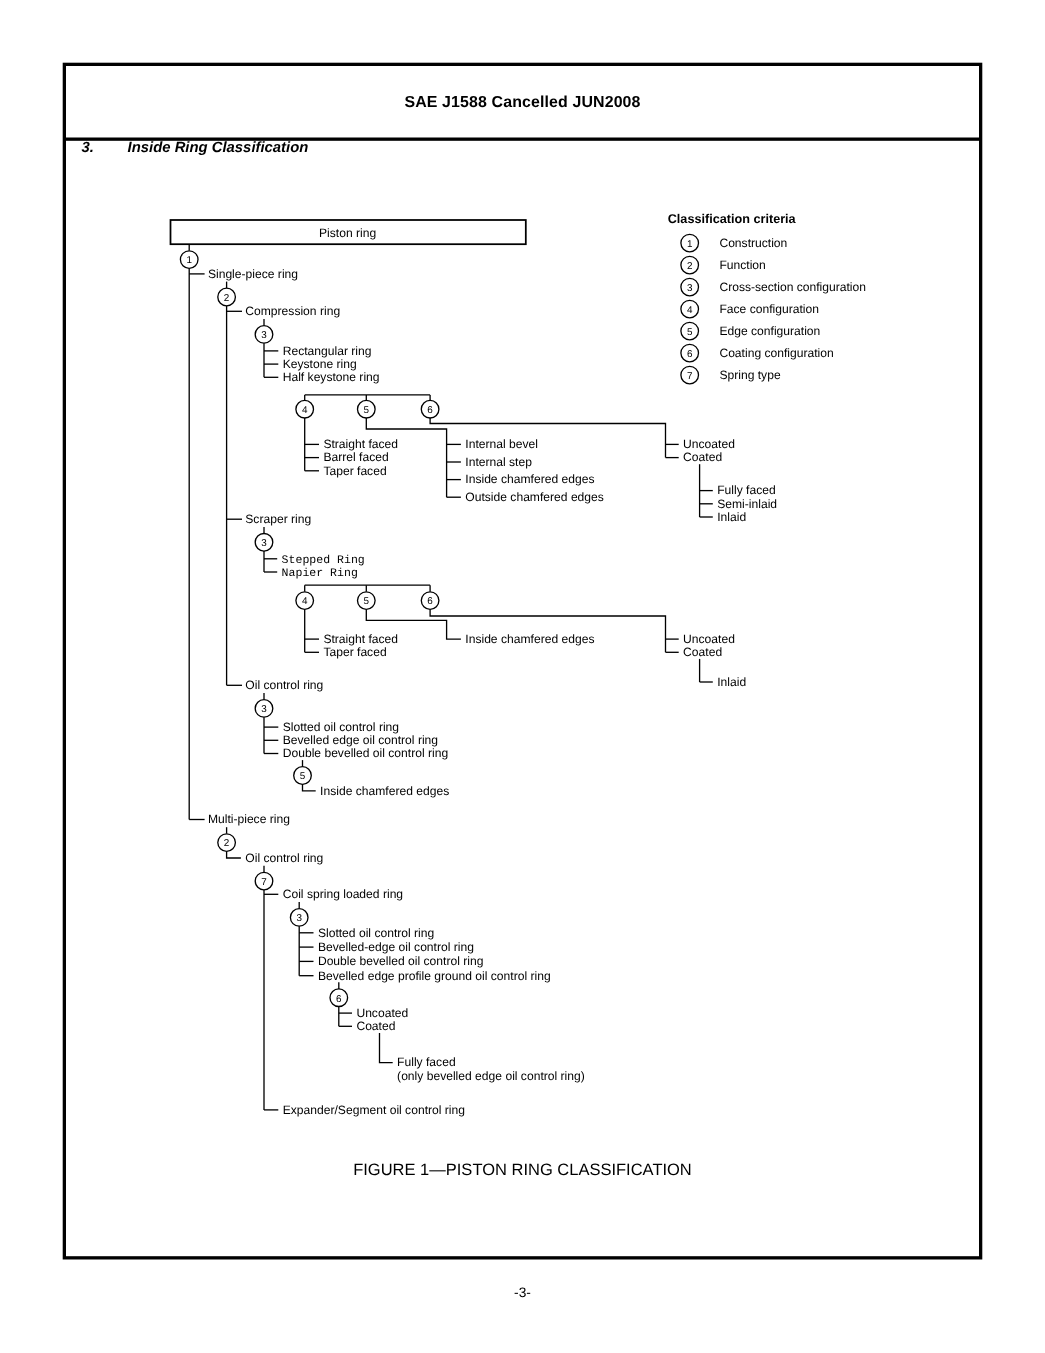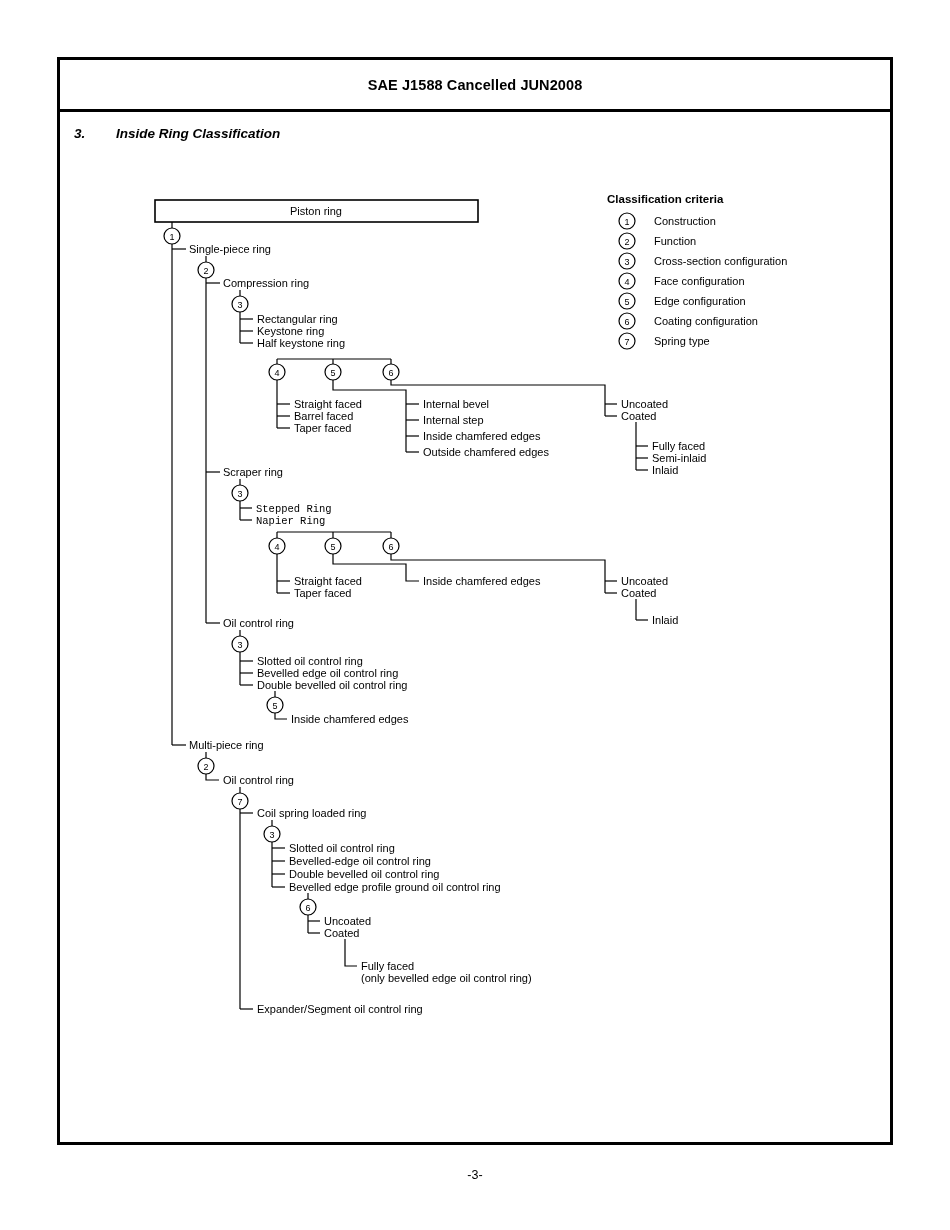--- a/index.html
+++ b/index.html
@@ -28,21 +28,21 @@
     width: 836px;
     height: 1088px;
     border: 3px solid #000;
     box-sizing: border-box;
   }
   .header-band {
     position: absolute;
     left: 0;
     top: 0;
     width: 100%;
-    height: 52px;
+    height: 68px;
     border-bottom: 3px solid #000;
     box-sizing: border-box;
     display: flex;
     align-items: center;
     justify-content: center;
   }
   .header-title {
     font-size: 14.5px;
     font-weight: bold;
     letter-spacing: 0.1px;
@@ -109,20 +109,21 @@
 <div id="page">
 
   <div class="page-frame">
     <div class="header-band">
       <span class="header-title">SAE J1588 Cancelled JUN2008</span>
     </div>
     <div class="section-head">
       <span class="section-num">3.</span>
       <span class="section-title">Inside Ring Classification</span>
     </div>
+    <div class="figure-caption">FIGURE 1—PISTON RING CLASSIFICATION</div>
   </div>
 
   <svg class="diagram" viewBox="0 0 950 1230">
 
     <rect class="rootbox" x="155" y="200" width="323" height="22"></rect>
     <text class="root-label" x="316" y="215">Piston ring</text>
 
     <line class="lbl" x1="172" y1="222" x2="172" y2="228"></line>
 
     <circle class="nodec" cx="172" cy="236" r="8"></circle>

